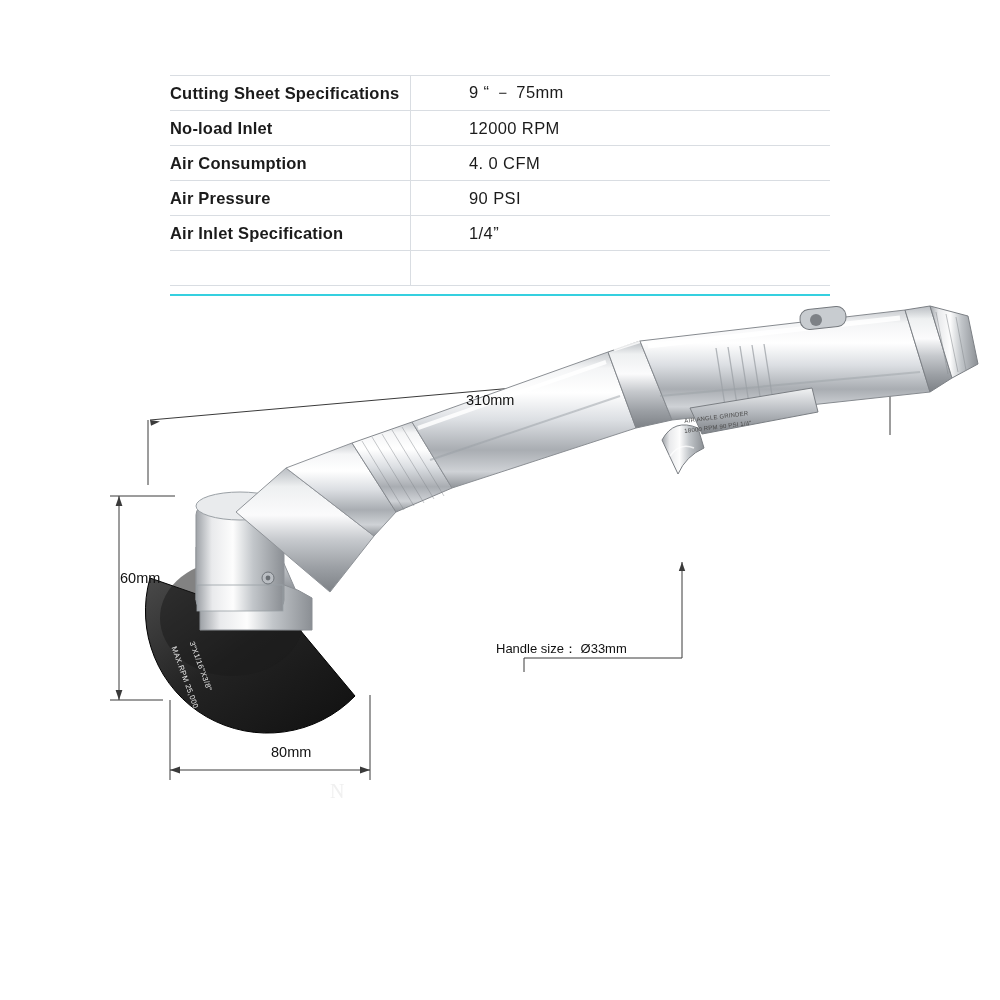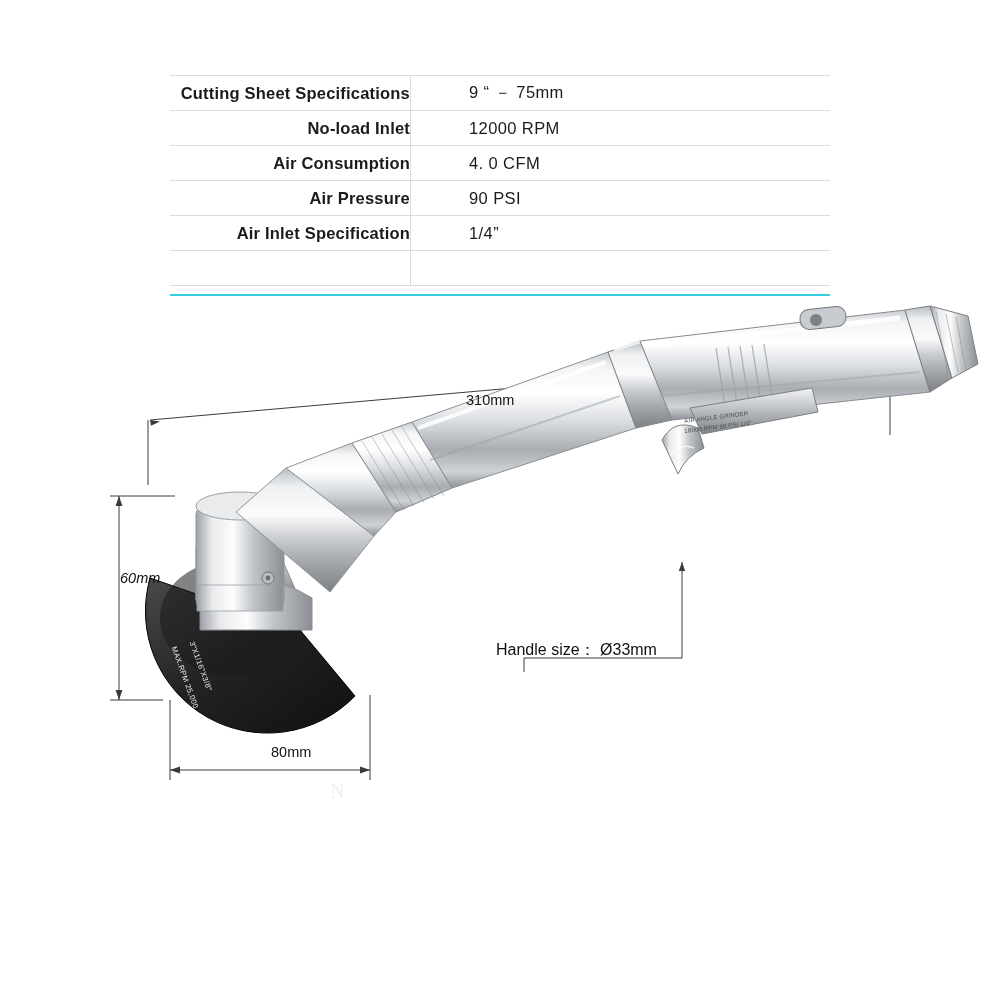--- a/index.html
+++ b/index.html
@@ -31,21 +31,21 @@
     border-bottom: 1px solid #d9dde2;
     font-size: 16.5px;
     vertical-align: middle;
     padding: 0;
   }
   .spec-table tr:first-child td {
     border-top: 1px solid #d9dde2;
   }
   .spec-label {
     width: 240px;
-    text-align: right;
+    text-align: left;
     border-right: 1px solid #d9dde2;
     font-weight: 600;
     color: #1b1b1b;
     letter-spacing: .2px;
   }
   .spec-value {
     padding-left: 58px !important;
     color: #1b1b1b;
     letter-spacing: .4px;
   }
@@ -87,23 +87,23 @@
     left: 0;
     top: 0;
   }
   .dim-label {
     position: absolute;
     font-size: 14.5px;
     color: #111;
     white-space: nowrap;
   }
   #label-length { left: 466px; top: 92px; }
-  #label-height { left: 120px; top: 270px; font-style: italic; }
+  #label-height { left: 120px; top: 270px; }
   #label-width  { left: 271px; top: 444px; }
-  #label-handle { left: 496px; top: 340px; font-size: 16px; text-align: center; }
+  #label-handle { left: 496px; top: 340px; font-size: 13px; text-align: center; }
 
   .blade-text {
     position: absolute;
     font-size: 7.5px;
     color: #e8e8e8;
     letter-spacing: .4px;
     white-space: nowrap;
   }
   .body-text {
     position: absolute;

